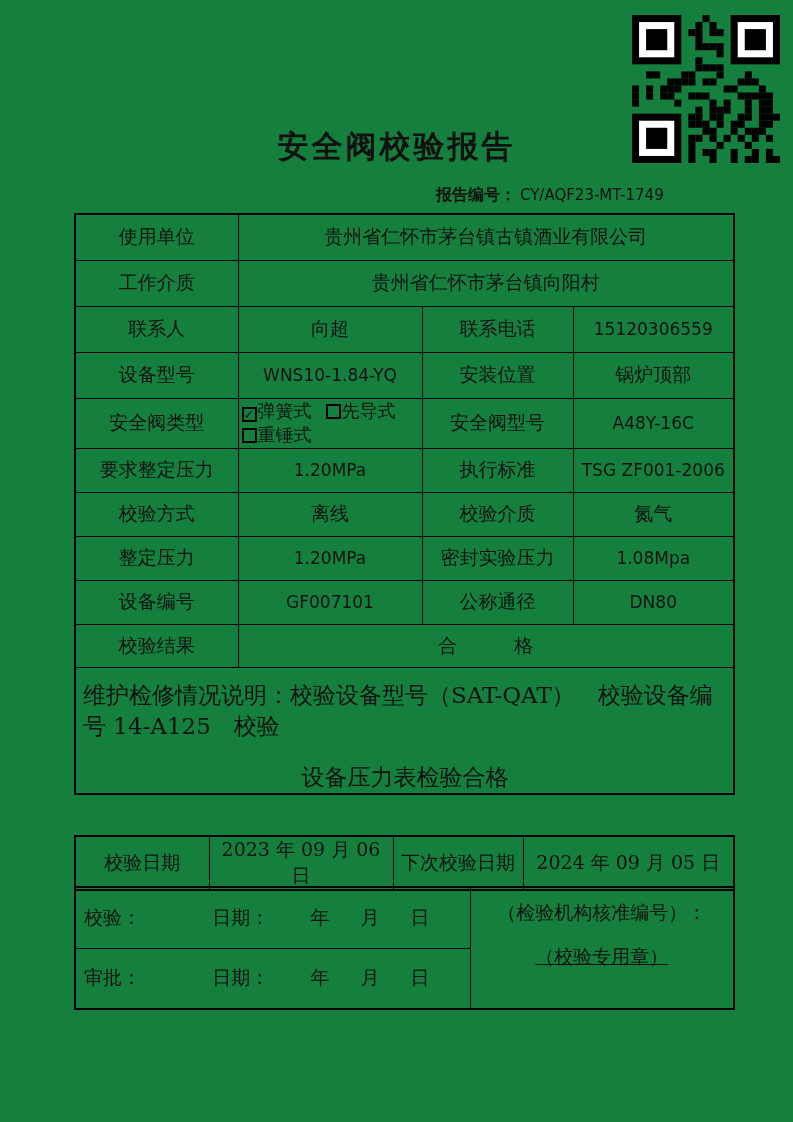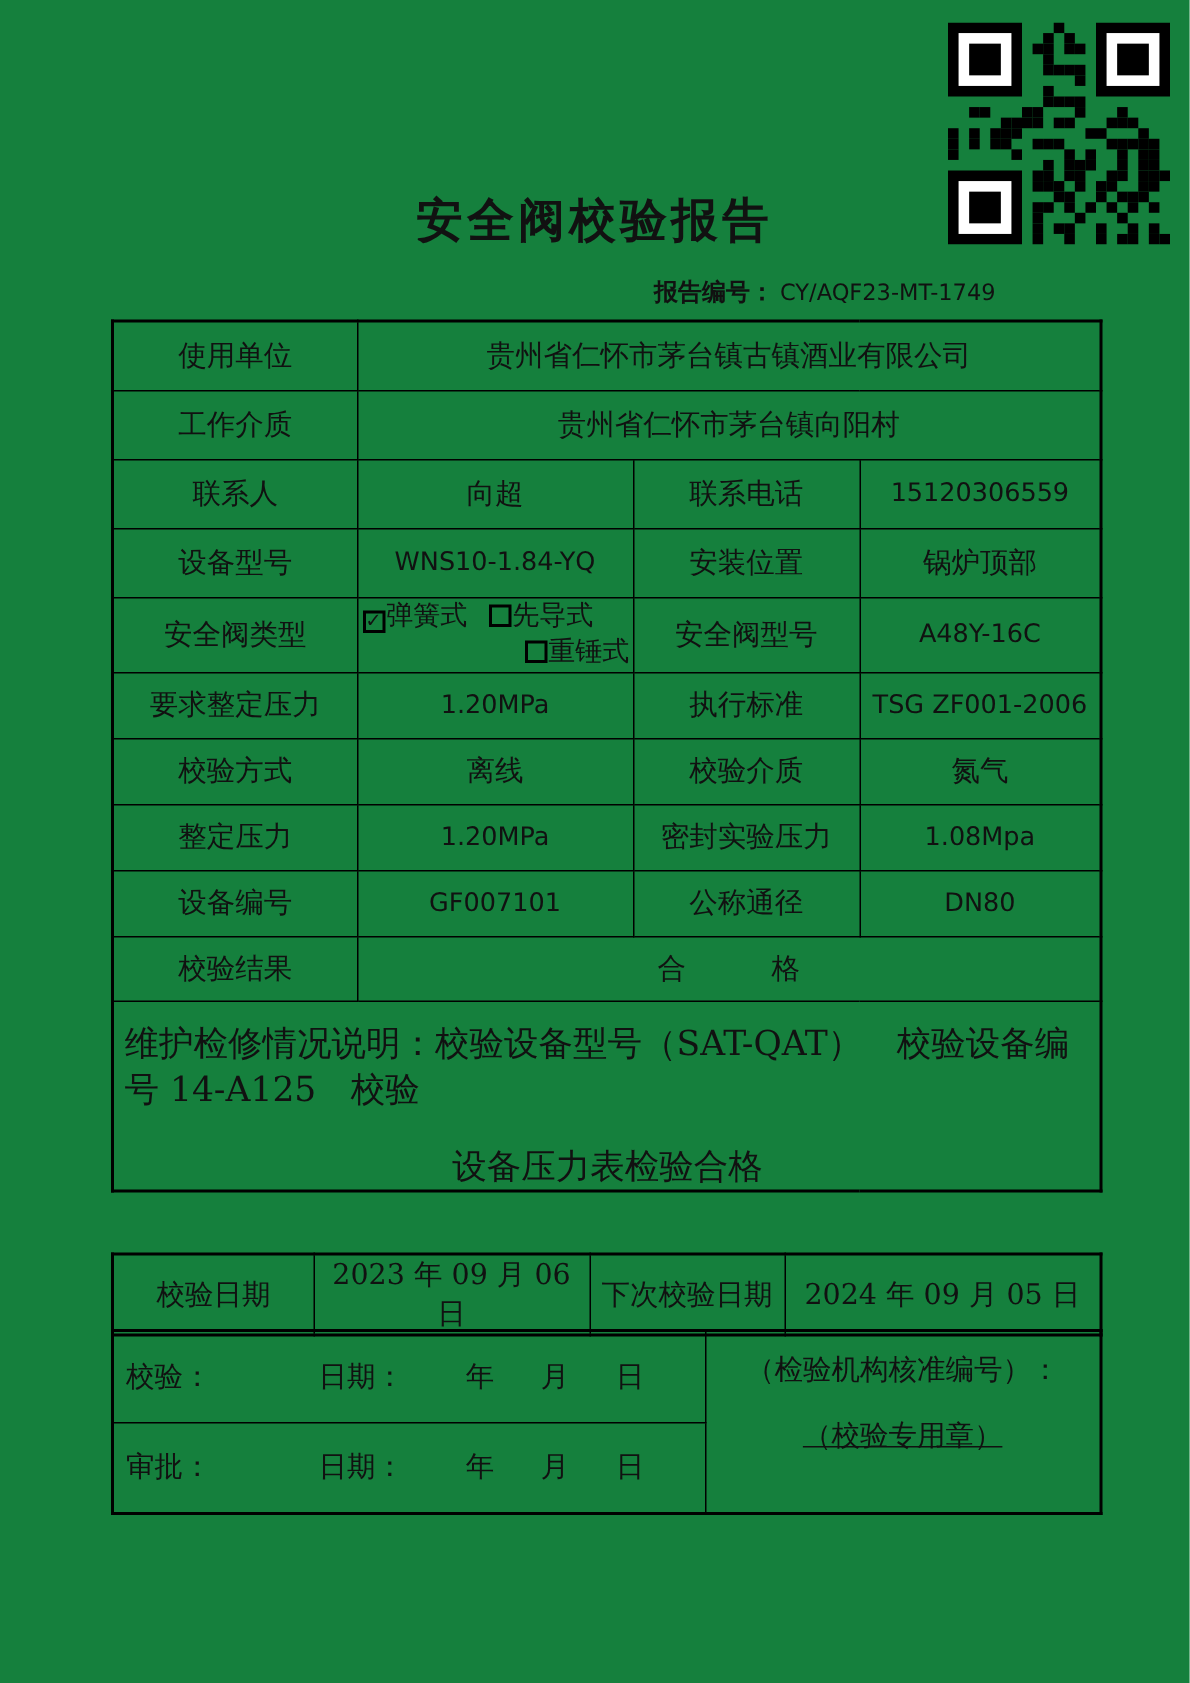--- a/index.html
+++ b/index.html
@@ -49,21 +49,21 @@
   .sans{font-family:"DejaVu Sans","Liberation Sans",sans-serif;font-size:17px;}
   .r-std{height:44px;}
   .r-46{height:46px;}
   .r-50{height:50px;}
   .r-43{height:43px;}
   .r-maint{height:120px;}
   .r-date{height:49px;}
   .r-sign{height:61px;}
   
   .cb-cell{text-align:left;padding-left:3px;font-size:18px;line-height:1.35;}
-  .cb-cell .line2{text-align:right;}
+  .cb-cell .line2{text-align:left;}
   .cb{
     display:inline-block;box-sizing:border-box;
     width:15px;height:15px;
     border:2px solid #000;
     margin-right:1px;vertical-align:-2px;
     line-height:11px;font-size:13px;font-weight:bold;text-align:center;
     font-family:"DejaVu Sans","Liberation Sans",sans-serif;
   }
   .opt-gap{display:inline-block;width:14px;}
   

